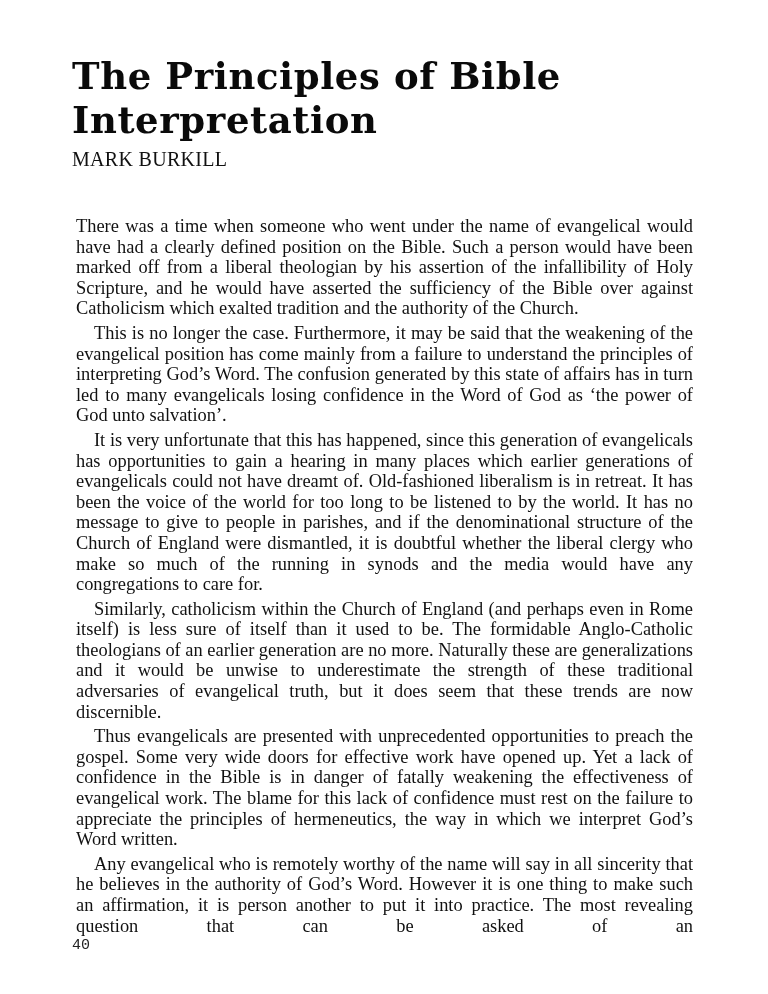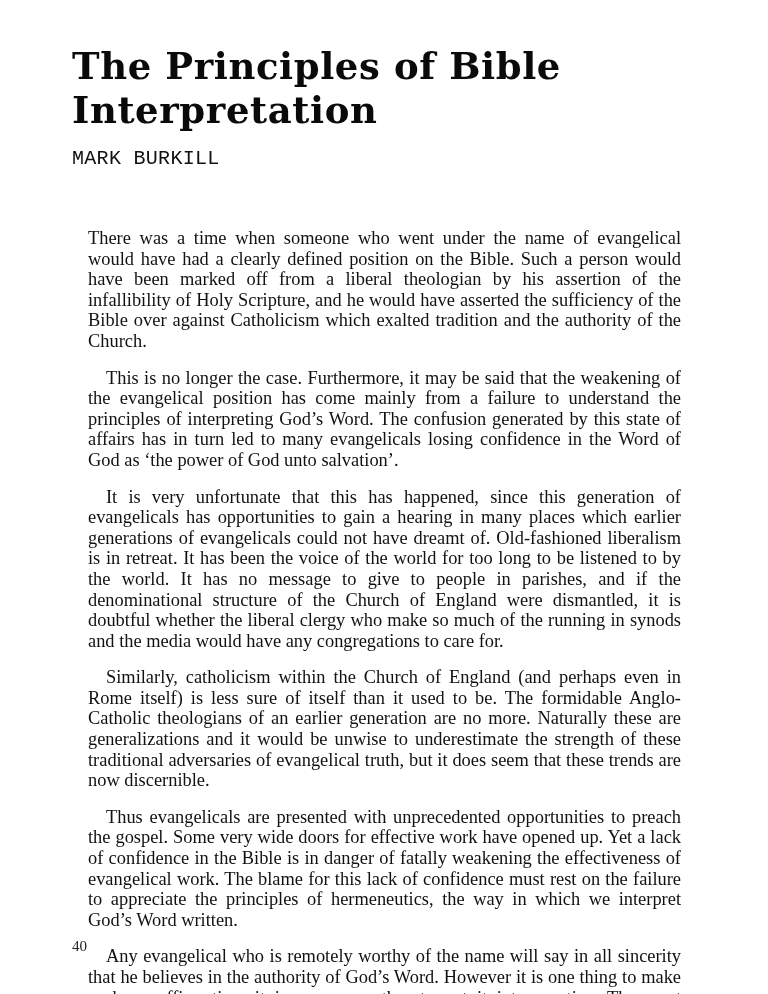--- a/index.html
+++ b/index.html
@@ -16,68 +16,68 @@
     }
     .page {
       position: absolute;
       left: 72px;
       top: 0;
       width: 625px;
     }
     .title {
       margin: 0;
       position: absolute;
-      top: 44px;
+      top: 54px;
       left: 0;
       width: 640px;
       font-family: "DejaVu Serif", serif;
       font-weight: bold;
       font-size: 37px;
       line-height: 44px;
       letter-spacing: 0.6px;
       color: #0a0a0a;
     }
     .author {
       position: absolute;
       top: 147px;
       left: 0;
-      font-family: Liberation Mono, monospace;
+      font-family: Liberation Serif, serif;
       font-size: 20px;
       line-height: 24px;
       letter-spacing: 0.3px;
       color: #111111;
     }
     .body-text {
       position: absolute;
       top: 212px;
       left: 0;
       width: 625px;
       font-family: "Liberation Serif", serif;
       font-size: 18.4px;
       line-height: 20.6px;
       text-align: justify;
       color: #111111;
     }
     .body-text p {
-      margin: 16px;
+      margin: 4px;
       text-indent: 18px;
       text-align: justify;
       text-align-last: left;
     }
     .body-text p.first {
       text-indent: 0;
     }
     .body-text p.cont {
       text-align-last: justify;
     }
     .page-number {
       position: absolute;
       top: 937px;
       left: 0;
-      font-family: Liberation Serif, serif;
+      font-family: Liberation Mono, monospace;
       font-size: 15px;
       line-height: 18px;
       color: #222222;
     }
   </style>
 </head>
 <body>
 
 <div class="page">
   <h1 class="title">The Principles of Bible Interpretation</h1>

